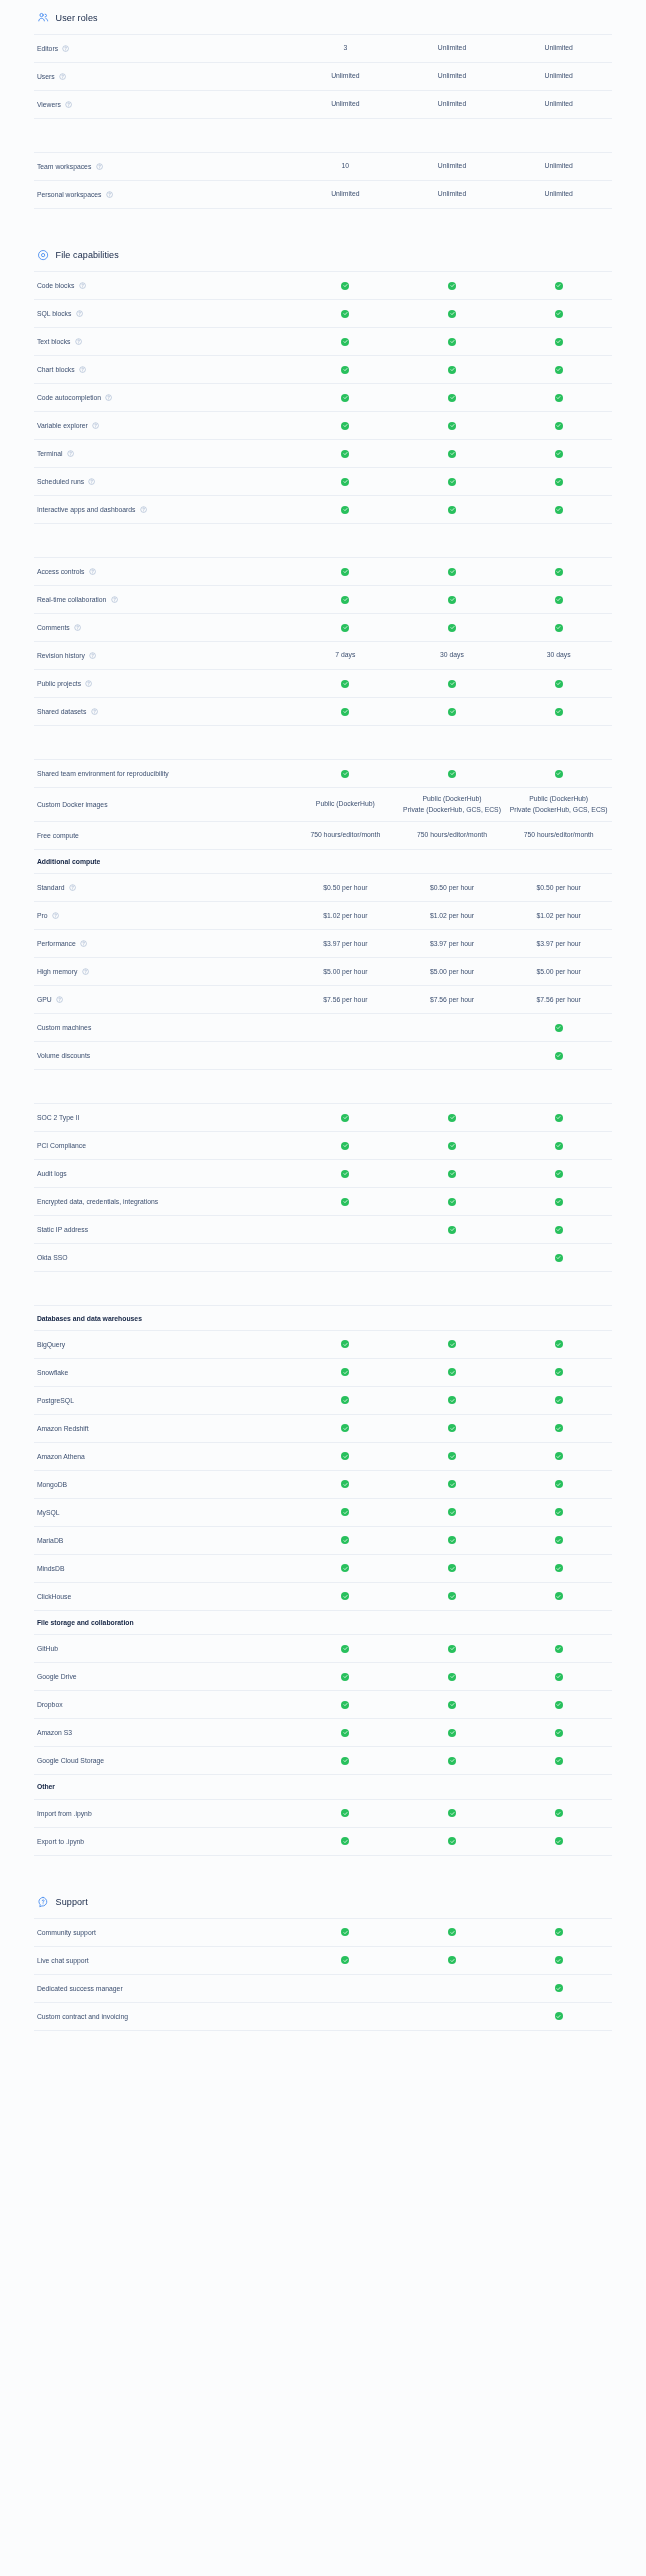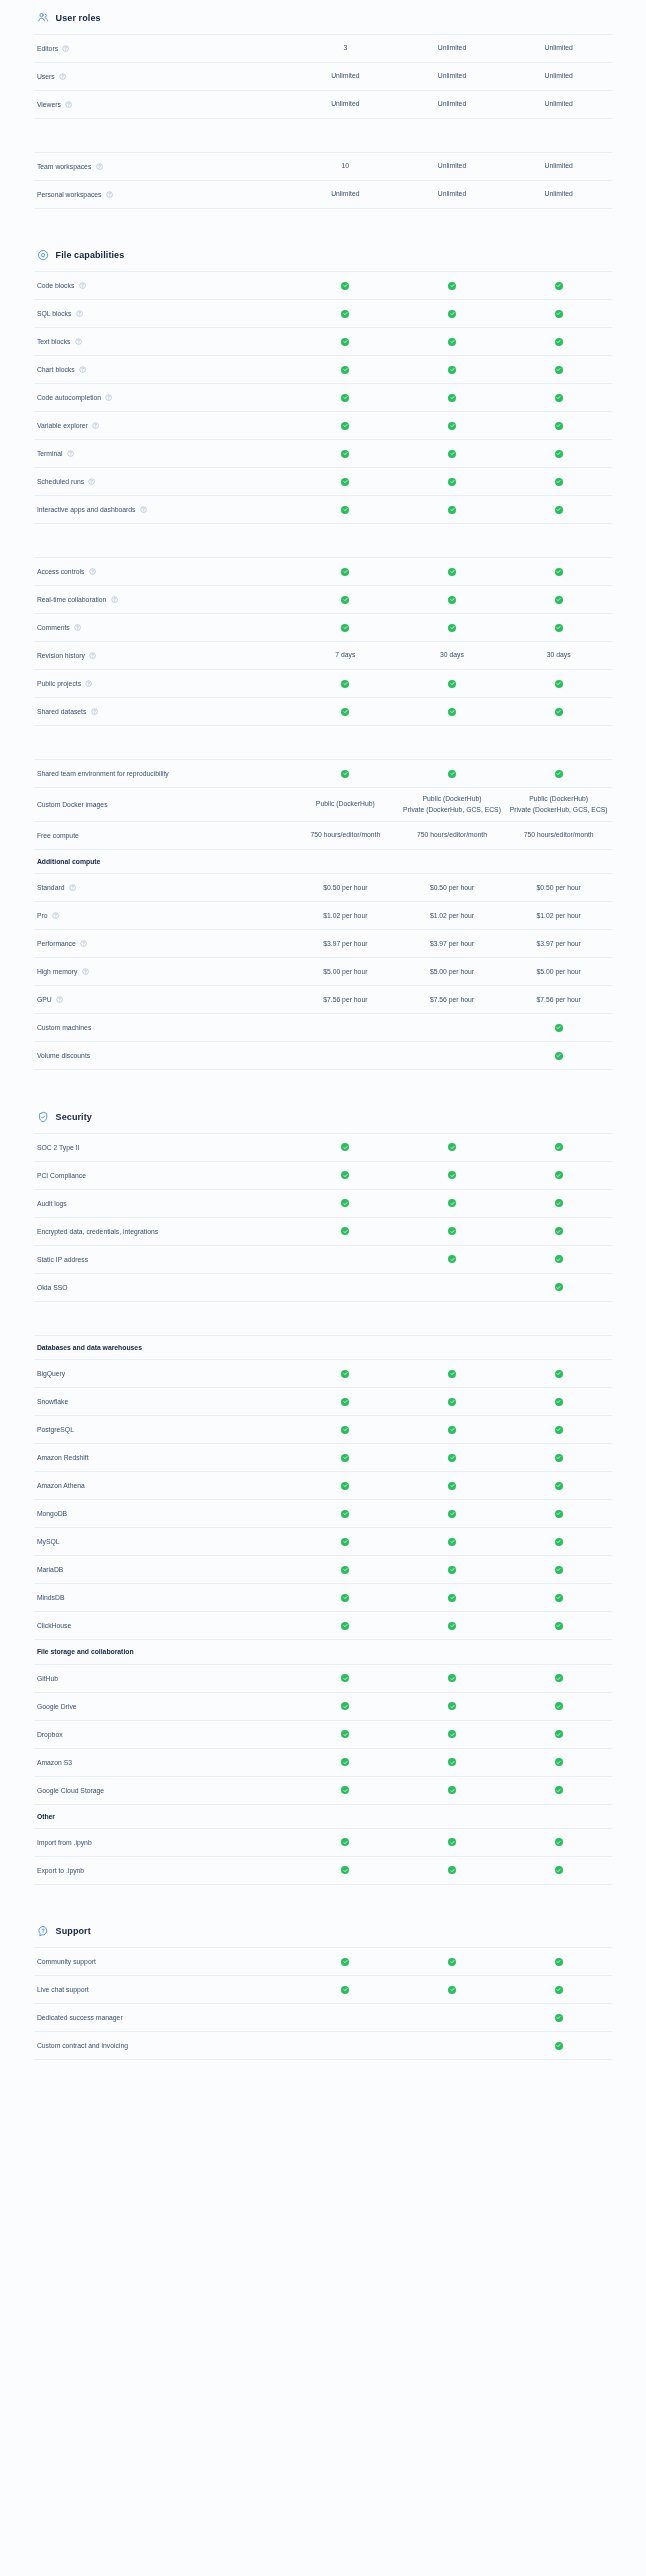--- a/index.html
+++ b/index.html
@@ -23,21 +23,21 @@
   }
   .section-icon {
     width: 12.2px; height: 12.2px;
     display: flex; align-items: center; justify-content: center;
     color: #4d8ff0;
     flex: 0 0 auto;
   }
   .section-icon svg { width: 12.2px; height: 12.2px; display: block; }
   .section-title {
     font-size: 9px;
-    font-weight: bold;
+    font-weight: normal;
     color: #142444;
     letter-spacing: 0.1px;
   }
 
   .rows { border-top: 0.7px solid #eaeef4; }
 
   .row {
     display: flex;
     align-items: center;
     min-height: 28px;
@@ -921,29 +921,20 @@
             <span class="check">
               <svg viewBox="0 0 24 24" fill="none" stroke="#ffffff" stroke-width="3.6" stroke-linecap="round" stroke-linejoin="round">
                 <path d="M4.5 12.6l5 5 10-10.6"></path>
               </svg>
             </span>
           </div>
         </div>
       </div>
     </div>
     <div class="section">
-      <div class="section-head">
-        <span class="section-icon">
-          <svg viewBox="0 0 24 24" fill="none" stroke="currentColor" stroke-width="1.8" stroke-linecap="round" stroke-linejoin="round">
-            <path d="M12 2.8 4.8 5.8v6c0 4.6 3.1 8.3 7.2 9.4 4.1-1.1 7.2-4.8 7.2-9.4v-6z"></path>
-            <path d="M8.8 11.9l2.2 2.2 4.2-4.4"></path>
-          </svg>
-        </span>
-        <span class="section-title">Security</span>
-      </div>
       <div class="rows">
         <div class="row">
           <div class="row-label">
             <span>SOC 2 Type II</span>
           </div>
           <div class="cell">
             <span class="check">
               <svg viewBox="0 0 24 24" fill="none" stroke="#ffffff" stroke-width="3.6" stroke-linecap="round" stroke-linejoin="round">
                 <path d="M4.5 12.6l5 5 10-10.6"></path>
               </svg>

